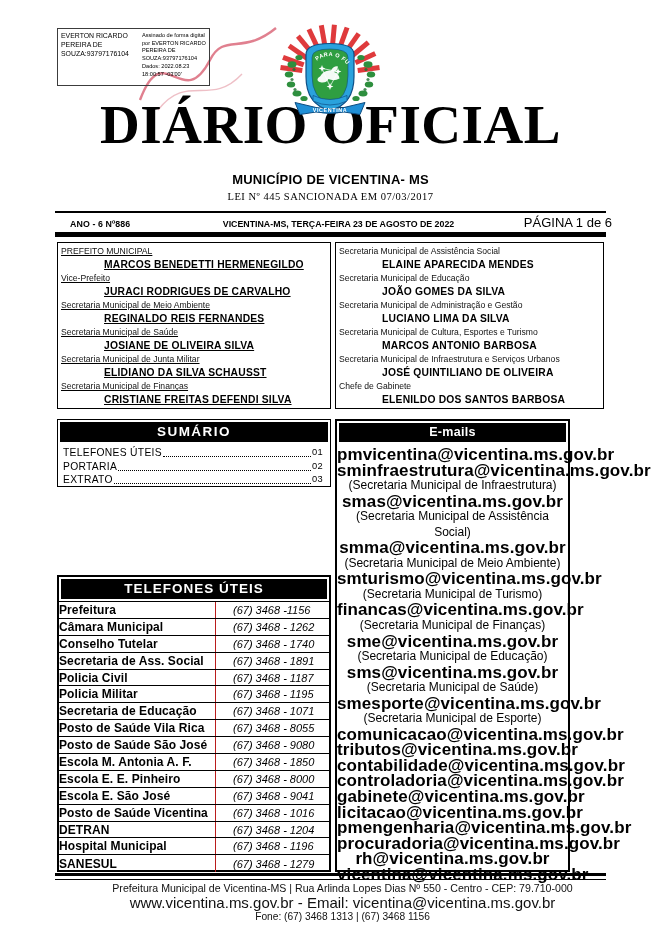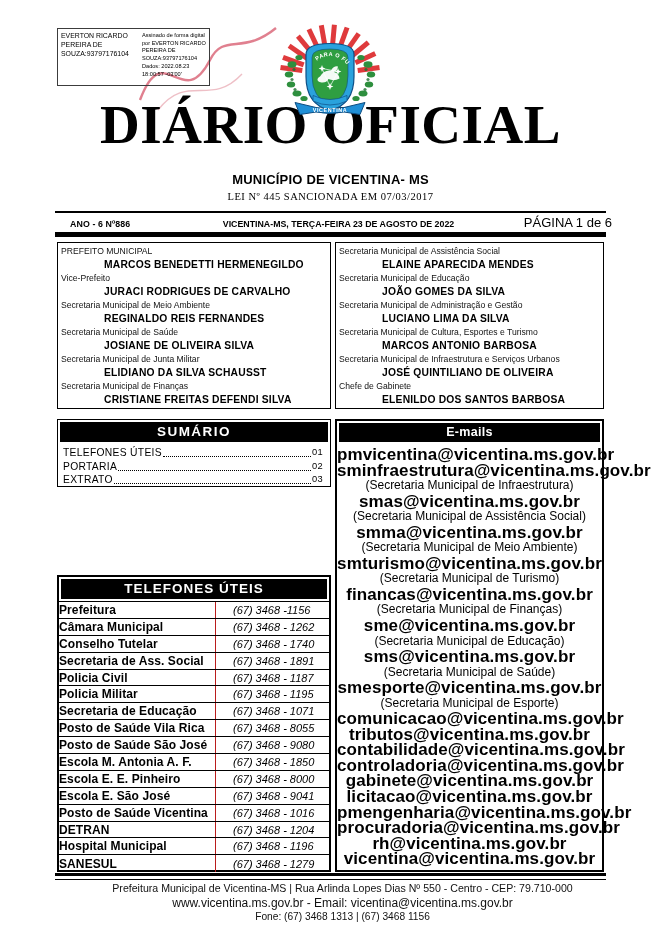--- a/index.html
+++ b/index.html
@@ -27,57 +27,57 @@
 
   .rule-thin { position:absolute; left:55px; top:211px; width:551px; height:2px; background:#000; }
   .meta { position:absolute; left:55px; top:213px; width:551px; height:19px;margin-left:8px; }
   .meta-edition { position:absolute; left:7px; top:6px; font-size:8.8px; font-weight:700; letter-spacing:0.1px; }
   .meta-date { position:absolute; left:0; top:6px; width:100%; text-align:center; font-size:8.8px; font-weight:700; }
   .meta-page { position:absolute; right:2px; top:2px; font-size:13px; }
   .bar-thick { position:absolute; left:55px; top:232px; width:551px; height:5px; background:#000; }
 
   
   .officials { position:absolute; top:242px; border:1px solid #000; height:167px; padding-top:2px; background:#fff; }
-  .officials.left-col  { left:57px;  width:274px; }
+  .officials.left-col  { left:57px;  width:274px;text-decoration:underline; }
   .officials.right-col { left:335px; width:269px; }
   .official .role { font-size:8.6px; line-height:12.5px; padding-left:3px; color:#111; }
   .official .name { font-size:10.3px; line-height:14.6px; font-weight:700; padding-left:46px; letter-spacing:0.2px; }
 
   
   .panel-header { margin:2px; background:#000; color:#fff; text-align:center; font-weight:700; }
 
   .summary-box { position:absolute; left:57px; top:419px; width:274px; height:68px; border:1.5px solid #000; }
   .summary-box .panel-header { height:20px; line-height:20px; font-size:13.5px; letter-spacing:1.5px; }
   .toc { padding:2px 7px 0 5px; }
   .toc-row { display:flex; align-items:flex-end; font-size:10.3px; line-height:13.5px; letter-spacing:0.3px; }
   .toc-dots { flex:1; border-bottom:1.6px dotted #000; margin:0 1px 2.5px 1px; }
   .toc-page { font-size:9.3px; }
 
-  .emails-box { position:absolute; left:335px; top:419px; width:269px; height:453px; border:2.5px solid #000; }
+  .emails-box { position:absolute; left:335px; top:419px; width:235px; height:453px; border:2.5px solid #000; }
   .emails-box .panel-header { height:19px; line-height:19px; font-size:12.5px; letter-spacing:0.3px; }
   .emails-list { padding-top:3px; text-align:center; }
   .email-line { line-height:15.55px; }
   .email-line.addr { font-weight:700; font-size:17px; letter-spacing:0.1px; }
   .email-line.desc { font-size:12px; }
 
   .phones-box { position:absolute; left:57px; top:575px; width:274px; height:297px; border:2px solid #000; }
   .phones-box .panel-header { height:20px; line-height:20px; font-size:13.5px; letter-spacing:1px; }
   .tel-table { border-top:1px solid #000; }
   .tel-row { display:grid; grid-template-columns:157px 1fr; height:16.9px; border-bottom:1px solid #000; }
   .tel-row:last-child { border-bottom:none; }
   .tel-name { font-weight:700; font-size:12px; border-right:1px solid #b91c1c;
     display:flex; align-items:center; letter-spacing:0.1px; }
   .tel-num { font-style:italic; font-size:11px; padding-left:17px; display:flex; align-items:center; }
 
   
   .footer-sep { position:absolute; left:55px; top:873px; width:551px; height:7px;
     border-top:3px solid #000; border-bottom:1px solid #000; }
   .footer { position:absolute; left:0; top:881px; width:100%; text-align:center; color:#111;padding-left:24px; }
   .footer .f1 { font-size:10.6px; line-height:14.5px; }
-  .footer .f2 { font-size:12px; line-height:14px; }
+  .footer .f2 { font-size:15px; line-height:14px; }
   .footer .f3 { font-size:10.2px; line-height:14px; }
 </style>
 </head>
 <body>
 
 <div class="page">
 
   <svg class="flourish" viewBox="0 0 152 100">
     <path d="M10,78 C34,14 52,92 80,38 C94,10 112,34 146,6" fill="none" stroke="#d5566a" stroke-width="2.4" opacity="0.75"></path>
     <path d="M28,88 C58,50 80,86 112,52" fill="none" stroke="#e08a98" stroke-width="1.4" opacity="0.55"></path>

